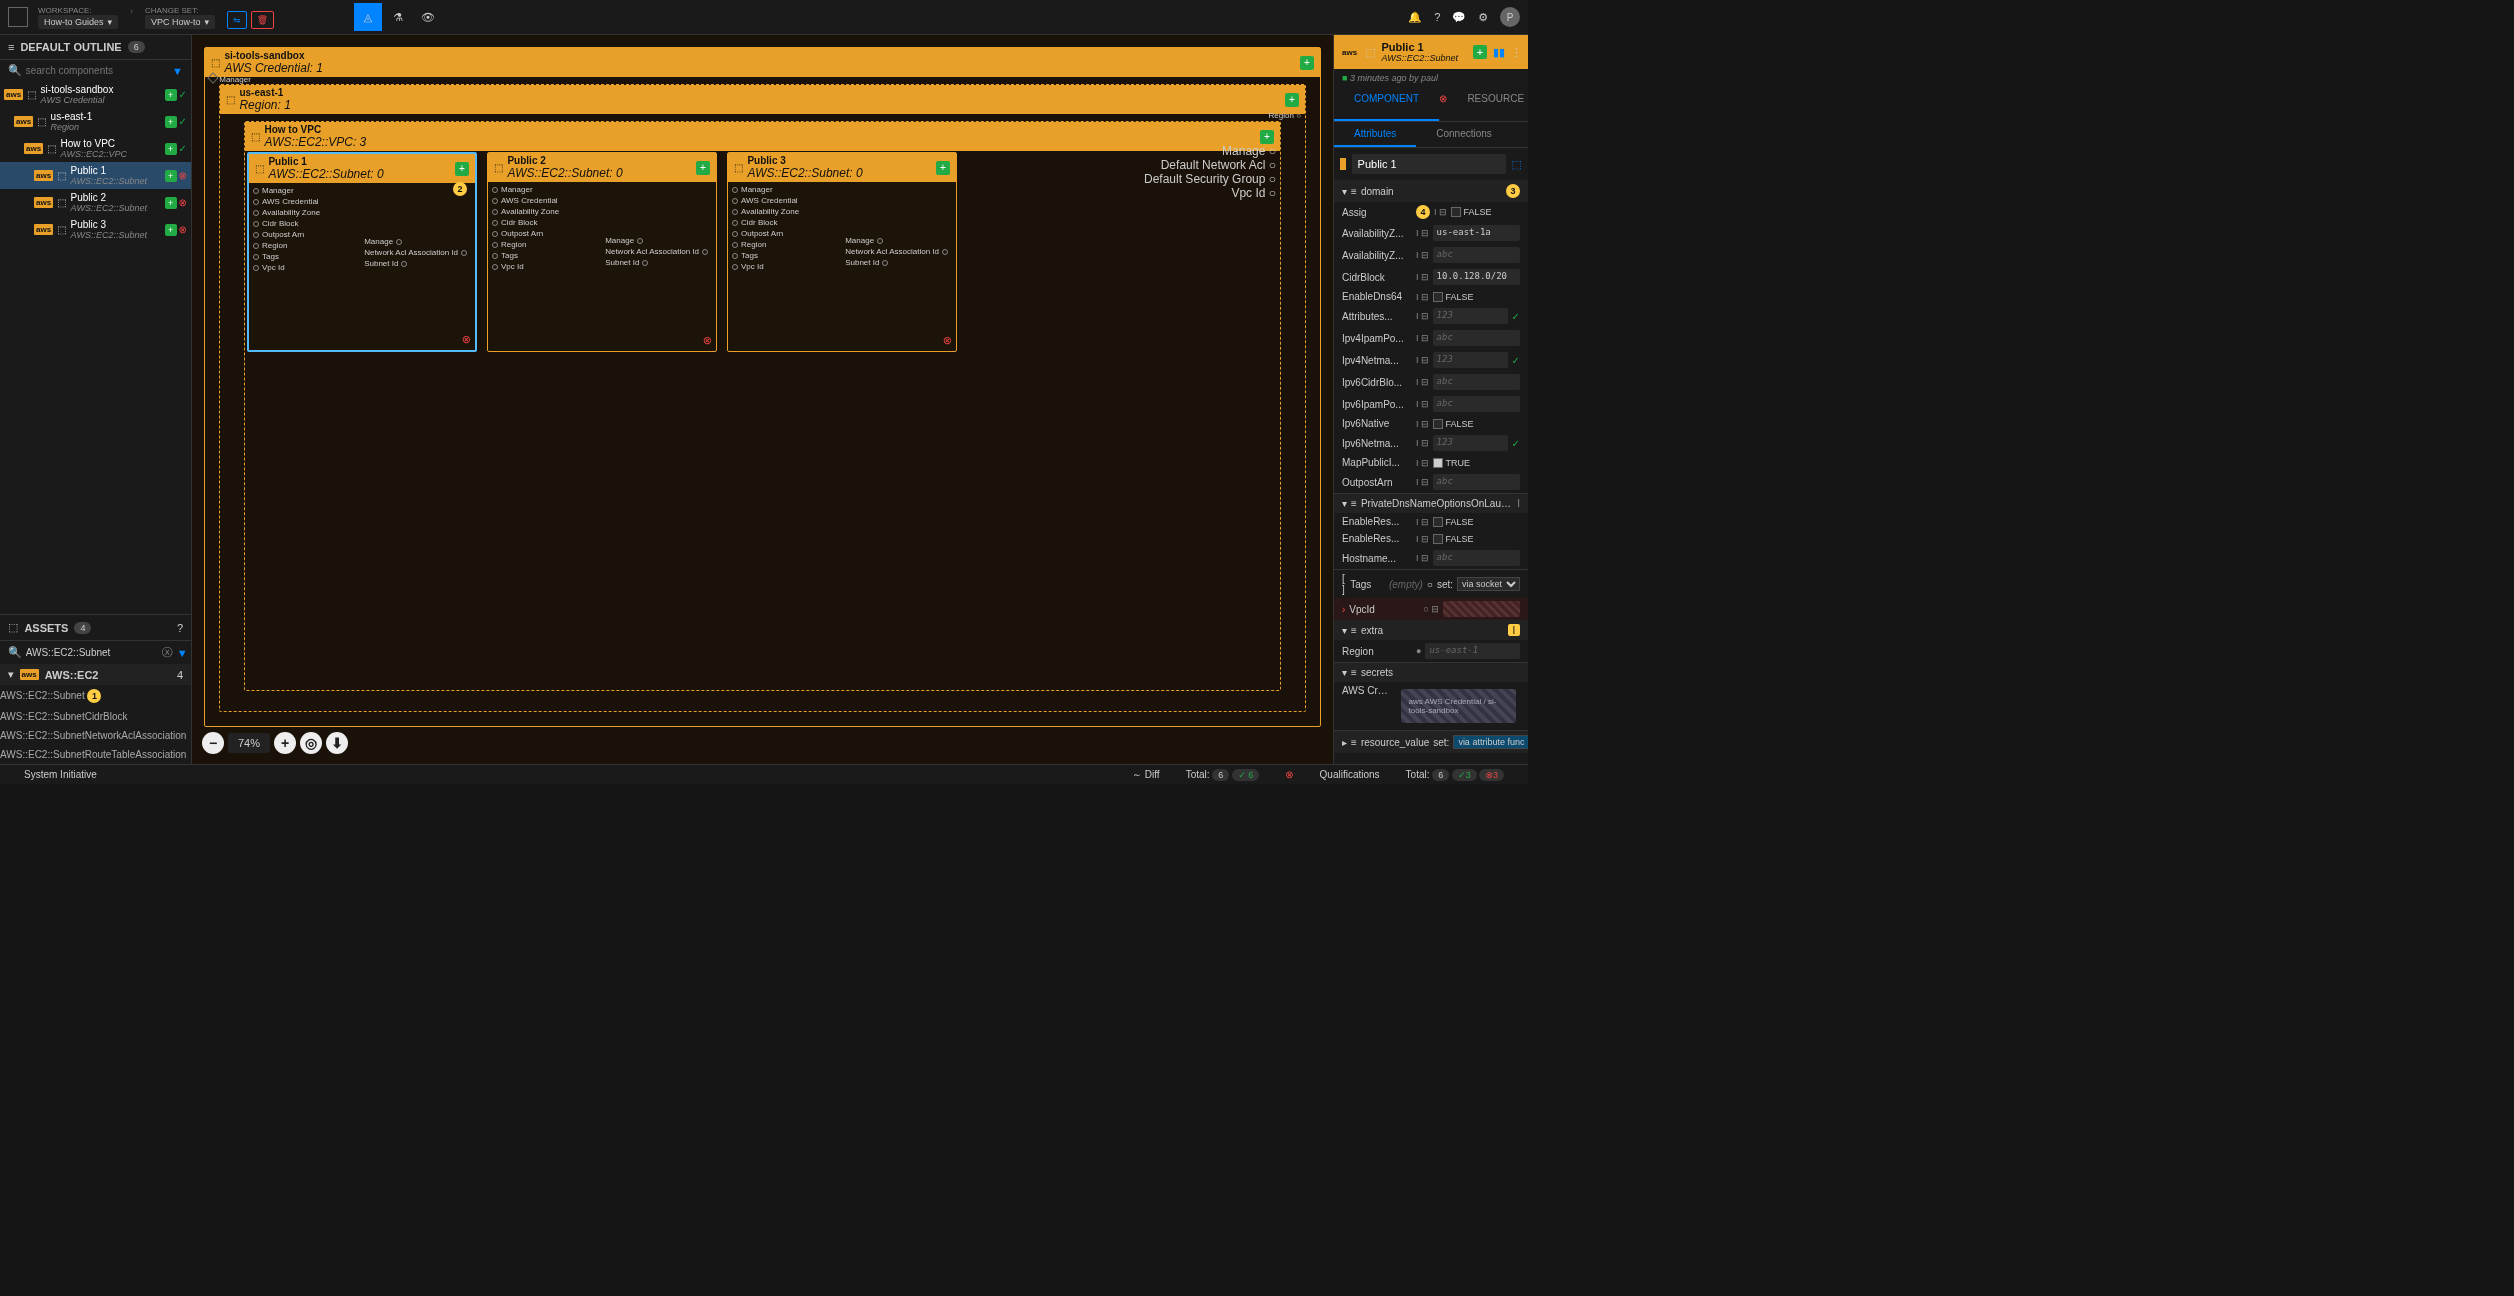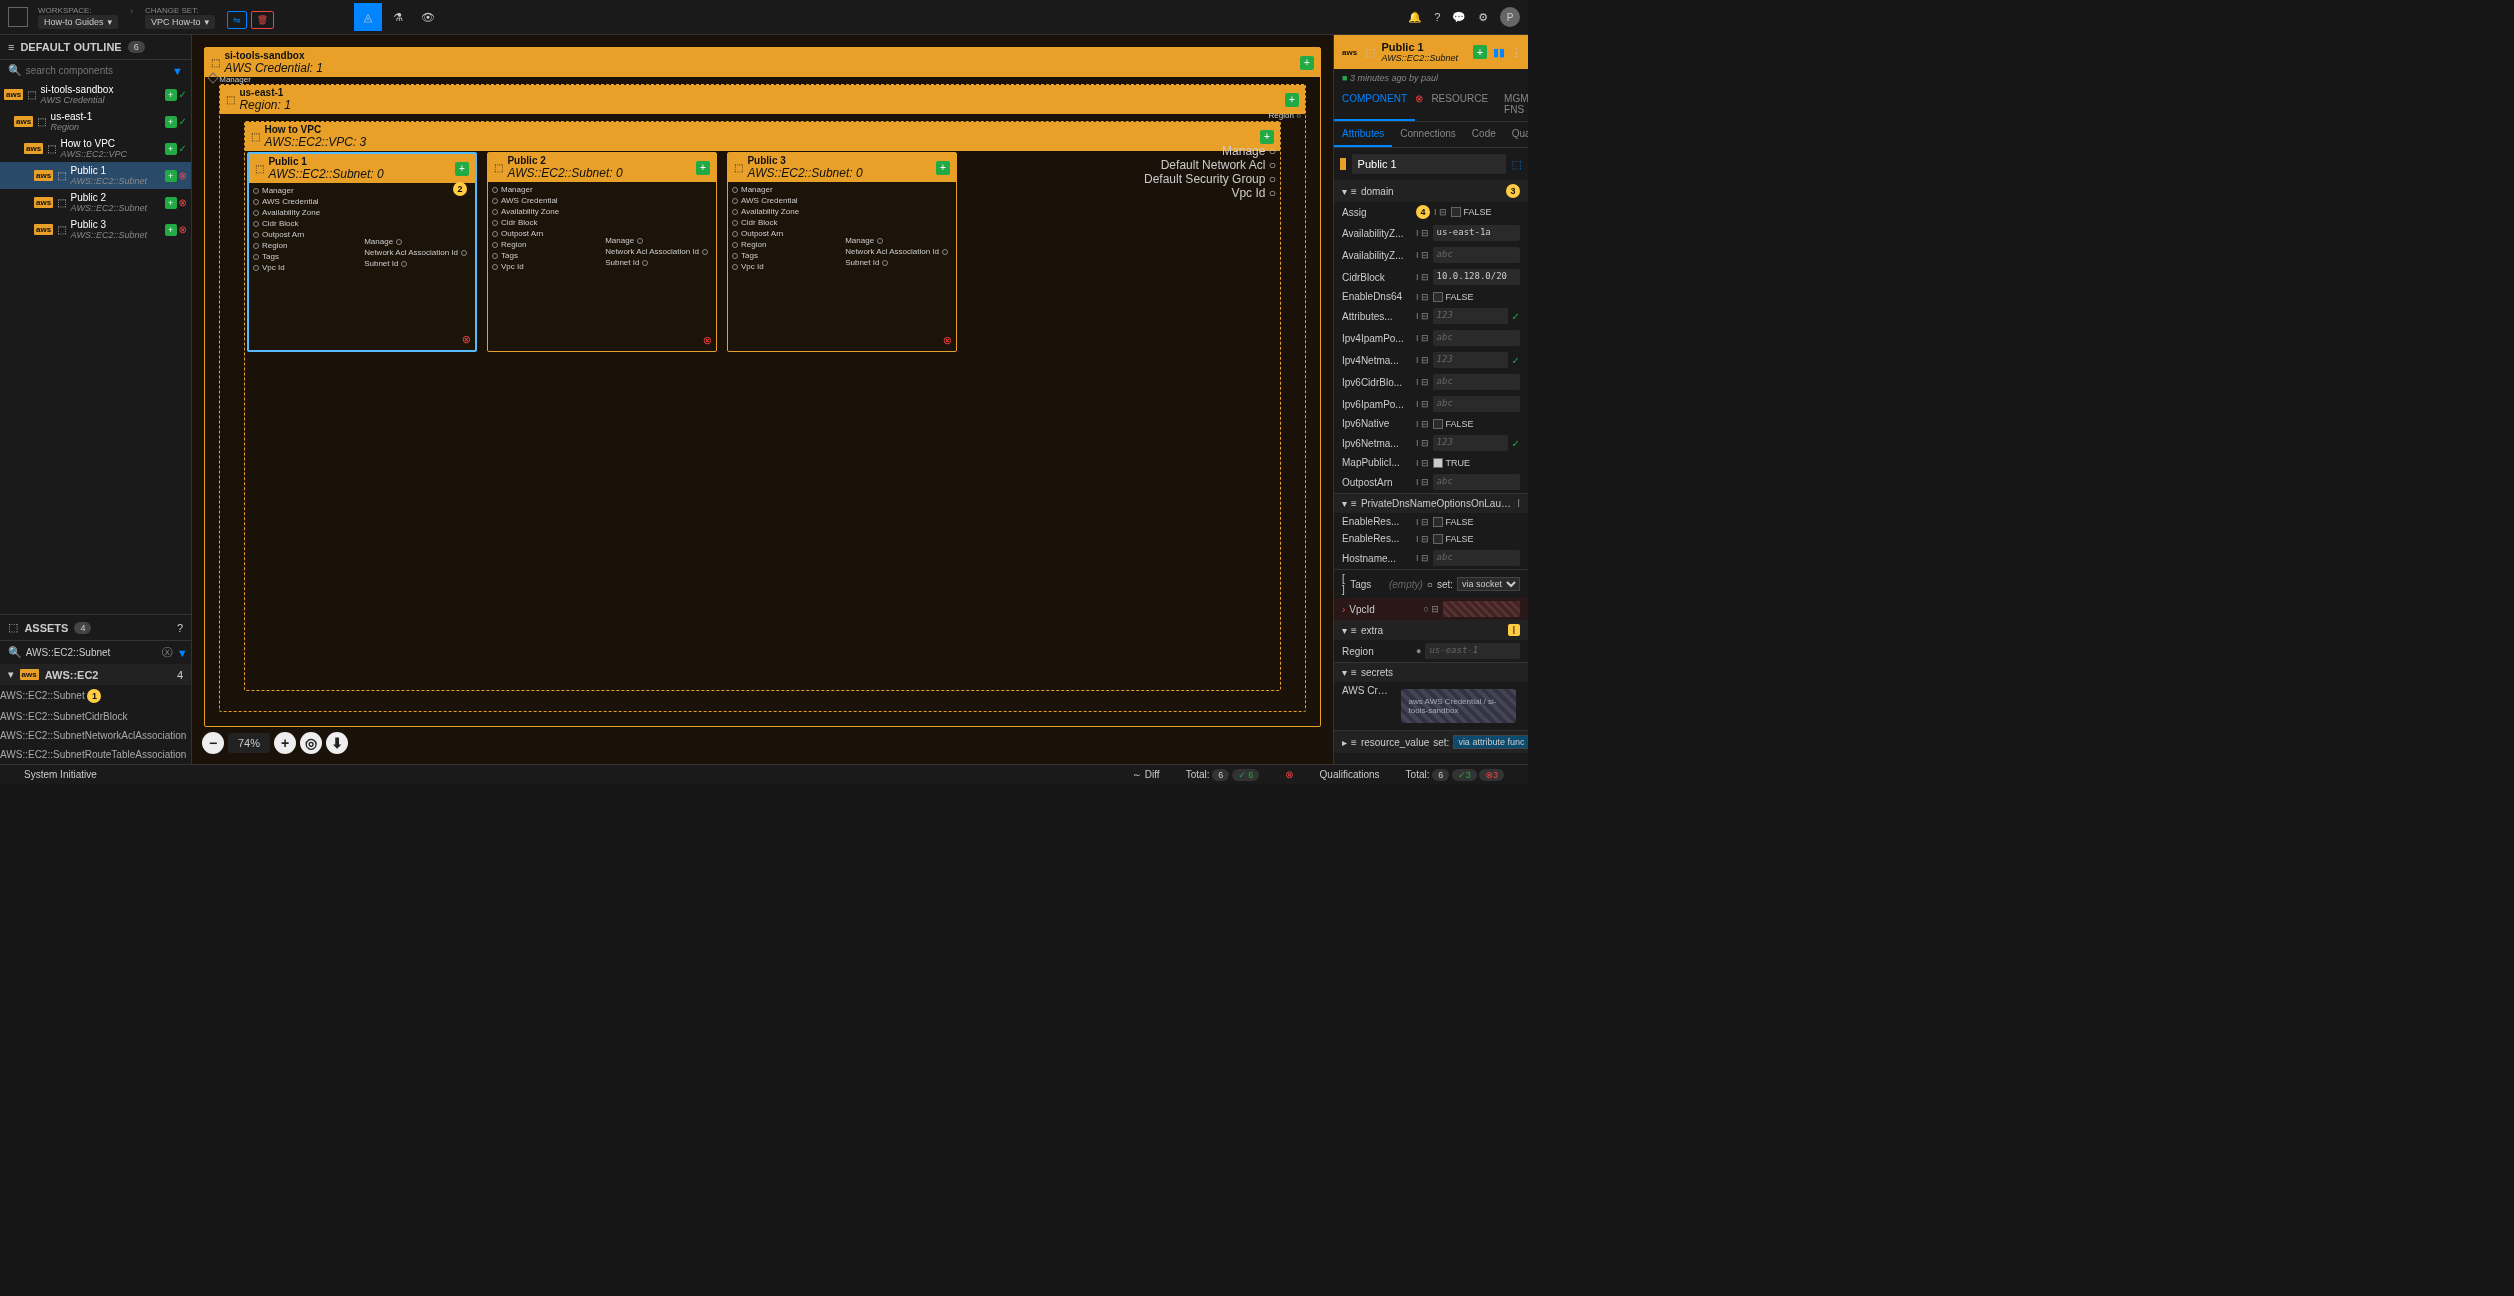--- a/index.html
+++ b/index.html
@@ -52,21 +52,21 @@
 .port-right{text-align:right;padding-right:4px}
 .zoom-controls{position:absolute;bottom:10px;left:10px;display:flex;gap:4px;align-items:center}
 .zoom-btn{width:22px;height:22px;background:#eee;color:#222;border-radius:50%;display:flex;align-items:center;justify-content:center;font-size:14px;font-weight:700}
 .zoom-val{background:#222;padding:4px 10px;border-radius:3px}
 .right-panel{width:195px;background:#1a1a1a;border-left:1px solid #333;display:flex;flex-direction:column;overflow:auto}
 .rp-header{background:#e8a029;padding:6px;display:flex;align-items:center;gap:6px}
 .rp-title{color:#111;font-weight:600}
 .rp-sub{color:#111;font-style:italic;font-size:9px}
 .rp-meta{padding:4px 8px;font-size:9px;color:#888;font-style:italic}
 .rp-tabs{display:flex;border-bottom:1px solid #333;font-size:10px}
-.rp-tab{padding:6px 8px;color:#888}
+.rp-tab{padding:6px 20px;color:#888}
 .rp-tab.active{color:#0084ff;border-bottom:2px solid #0084ff}
 .rp-subtabs{display:flex;border-bottom:1px solid #333;font-size:10px}
 .rp-name-row{padding:6px;display:flex;align-items:center;gap:6px}
 .rp-name-input{flex:1;background:#2a2a2a;border:none;padding:4px 6px;color:#fff;border-radius:2px;font-size:11px}
 .attr-section{border-bottom:1px solid #333}
 .attr-header{padding:4px 8px;background:#222;display:flex;align-items:center;gap:4px;font-size:10px}
 .attr-row{display:flex;align-items:center;padding:3px 8px;gap:4px;font-size:10px}
 .attr-label{width:70px;overflow:hidden;text-overflow:ellipsis;white-space:nowrap;color:#ccc}
 .attr-icons{display:flex;gap:3px;color:#888;font-size:9px}
 .attr-val{flex:1;background:#2a2a2a;padding:2px 4px;font-size:9px;font-family:monospace;color:#ccc;border-radius:2px;min-height:16px}

